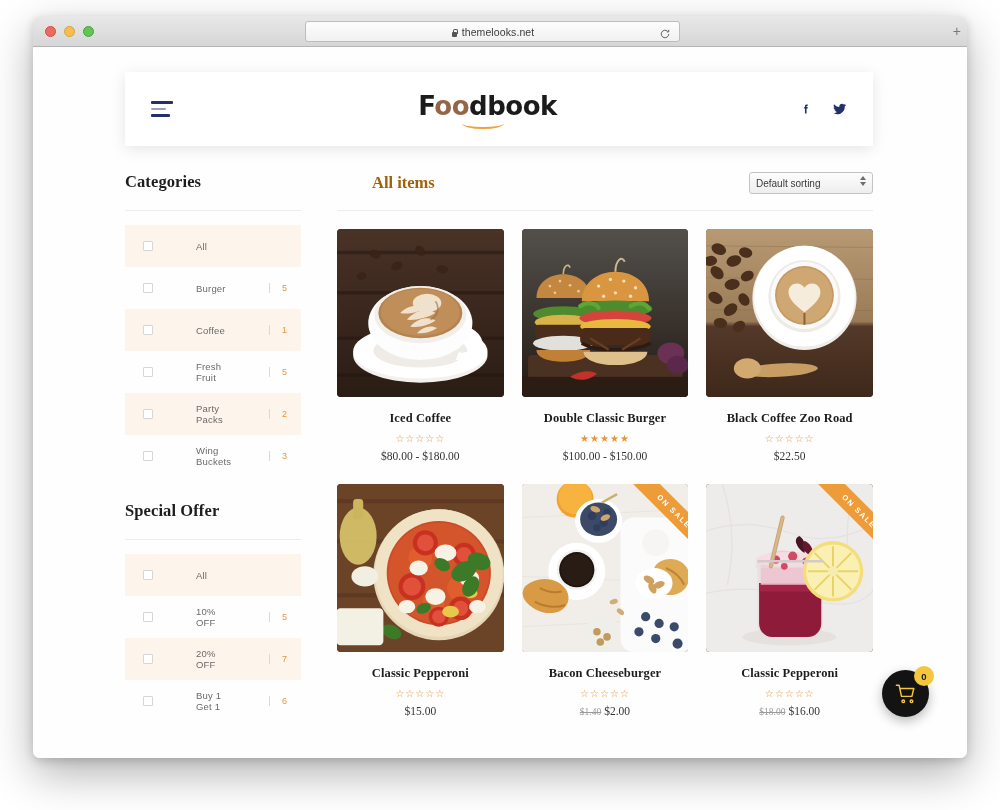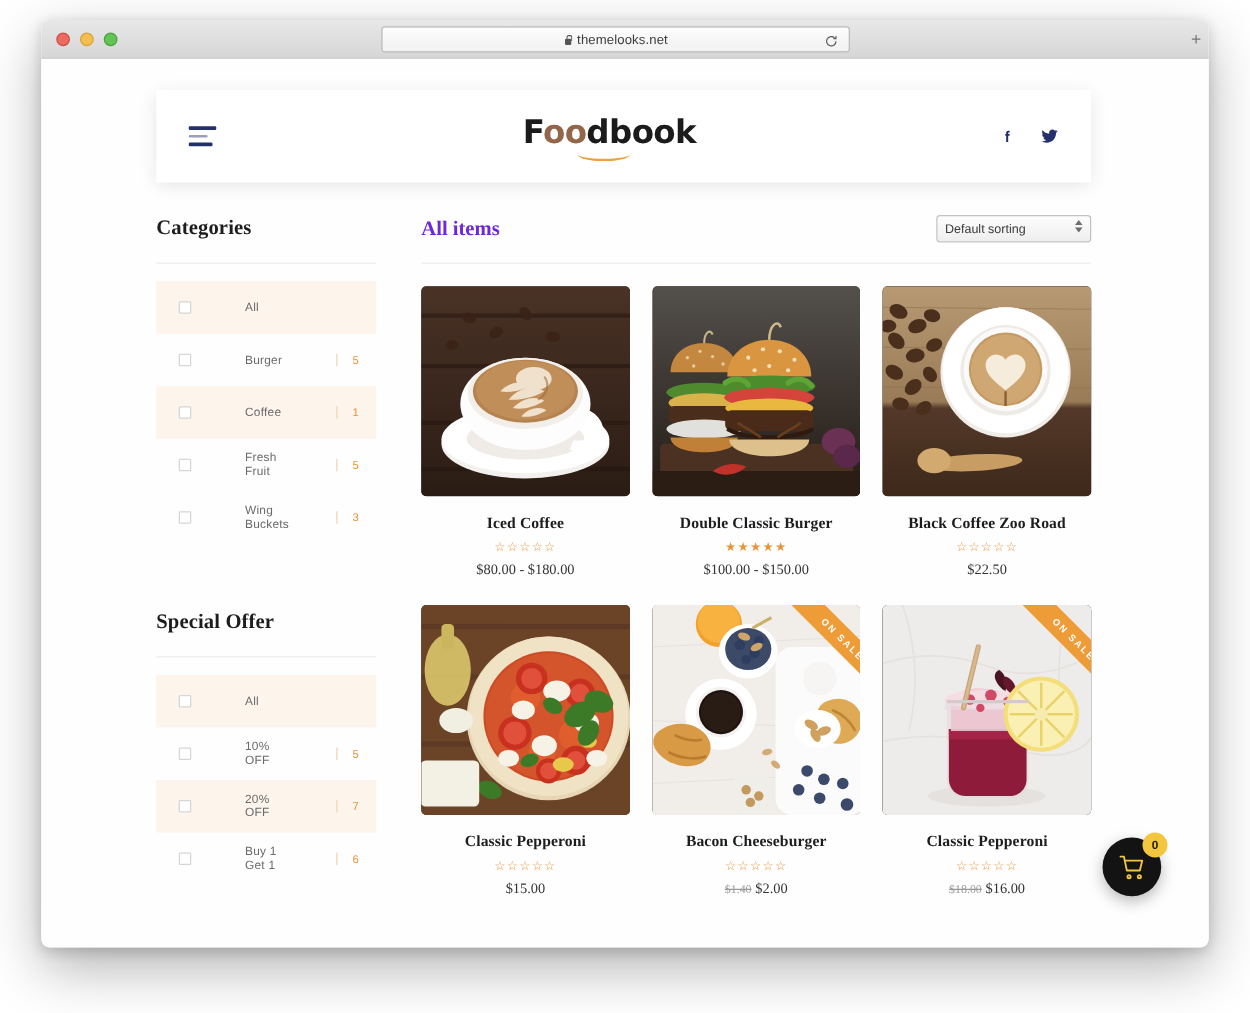--- a/index.html
+++ b/index.html
@@ -221,38 +221,39 @@
   .filter-label { flex: 1; letter-spacing: 0.2px; }
   .filter-count {
     font-size: 9px;
     color: #e8943a;
     padding-left: 10px;
     border-left: 1px solid #f0d4b5;
     min-width: 18px;
     text-align: right;
   }
 
-  .special-offer-widget { margin-top: 52px; }
+  .special-offer-widget { margin-top: 24px; }
 
   
   .products { flex: 1; }
 
   .products-head {
     display: flex;
     align-items: center;
     justify-content: space-between;
     padding-bottom: 16px;
     border-bottom: 1px solid #ededed;
     margin-bottom: 18px;
   }
   .products-title {
     font-family: "Liberation Serif", serif;
     font-size: 16.5px;
     font-weight: bold;
-    color: #6d28d9;
+    color: #a16207;
+    margin-left: 35px;
   }
   .sort-select {
     position: relative;
     width: 124px;
     height: 22px;
     background: linear-gradient(#fdfdfd, #eeeeee);
     border: 1px solid #c3c3c3;
     border-radius: 3px;
     display: flex;
     align-items: center;
@@ -452,20 +453,25 @@
                 </li>
                 <li class="filter-row alt">
                   <span class="cbox"></span>
                   <span class="filter-label">Coffee</span>
                   <span class="filter-count">1</span>
                 </li>
                 <li class="filter-row">
                   <span class="cbox"></span>
                   <span class="filter-label">Fresh Fruit</span>
                   <span class="filter-count">5</span>
+                </li>
+                <li class="filter-row alt">
+                  <span class="cbox"></span>
+                  <span class="filter-label">Party Packs</span>
+                  <span class="filter-count">2</span>
                 </li>
                 <li class="filter-row">
                   <span class="cbox"></span>
                   <span class="filter-label">Wing Buckets</span>
                   <span class="filter-count">3</span>
                 </li>
               </ul>
           </section>
 
           <section class="special-offer-widget">

